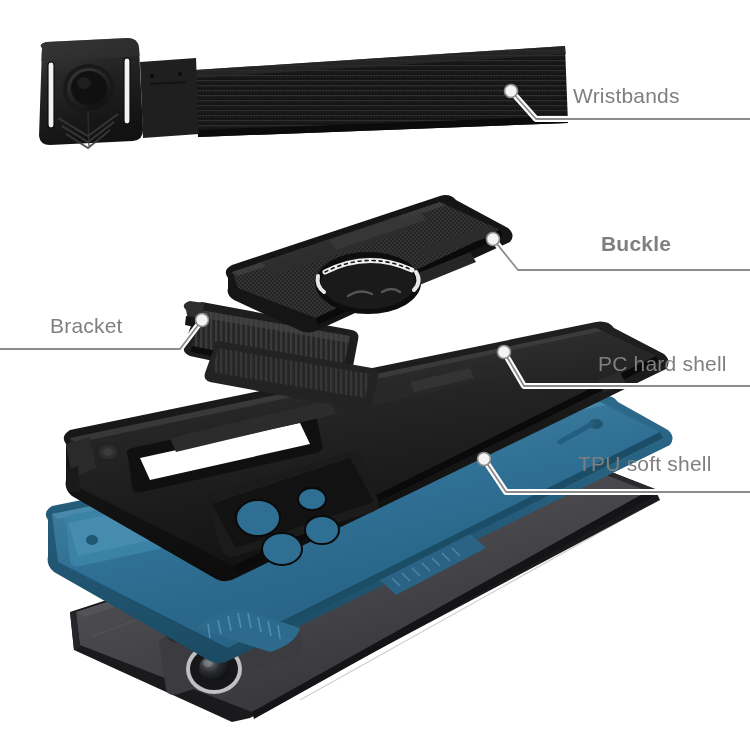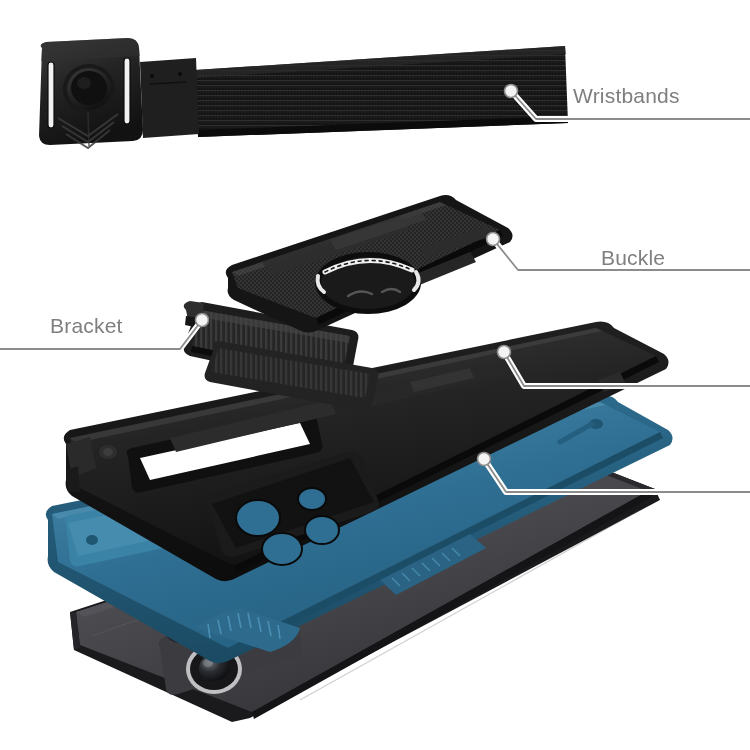--- a/index.html
+++ b/index.html
@@ -26,21 +26,21 @@
     position: absolute;
     font-family: "Liberation Sans", sans-serif;
     font-size: 21px;
     font-weight: 400;
     color: #7f7f7f;
     letter-spacing: 0.2px;
     white-space: nowrap;
     line-height: 1;
   }
   #lbl-wristbands { left: 573px; top: 85px; }
-  #lbl-buckle     { left: 601px; top: 247px; }
+  #lbl-buckle     { left: 601px; top: 233px; font-weight: bold; }
   #lbl-pc         { left: 598px; top: 353px; }
   #lbl-tpu        { left: 578px; top: 453px; }
   #lbl-bracket    { left: 50px;  top: 315px; }
 </style>
 </head>
 <body>
 
 <div id="stage">
 
   <svg id="art" viewBox="0 0 750 750">
@@ -306,17 +306,19 @@
         <circle cx="484" cy="459" r="6.5" fill="#f4f4f4" stroke="#8c8c8c" stroke-width="1.6"></circle>
         <circle cx="202" cy="320" r="6.5" fill="#f4f4f4" stroke="#8c8c8c" stroke-width="1.6"></circle>
       </g>
     </g>
   </svg>
 
   <div class="callout-label" id="lbl-wristbands">Wristbands</div>
 
   <div class="callout-label" id="lbl-buckle">Buckle</div>
 
-
+  <div class="callout-label" id="lbl-pc">PC hard shell</div>
+
+  <div class="callout-label" id="lbl-tpu">TPU soft shell</div>
 
   <div class="callout-label" id="lbl-bracket">Bracket</div>
 
 </div>
 
 </body></html>

